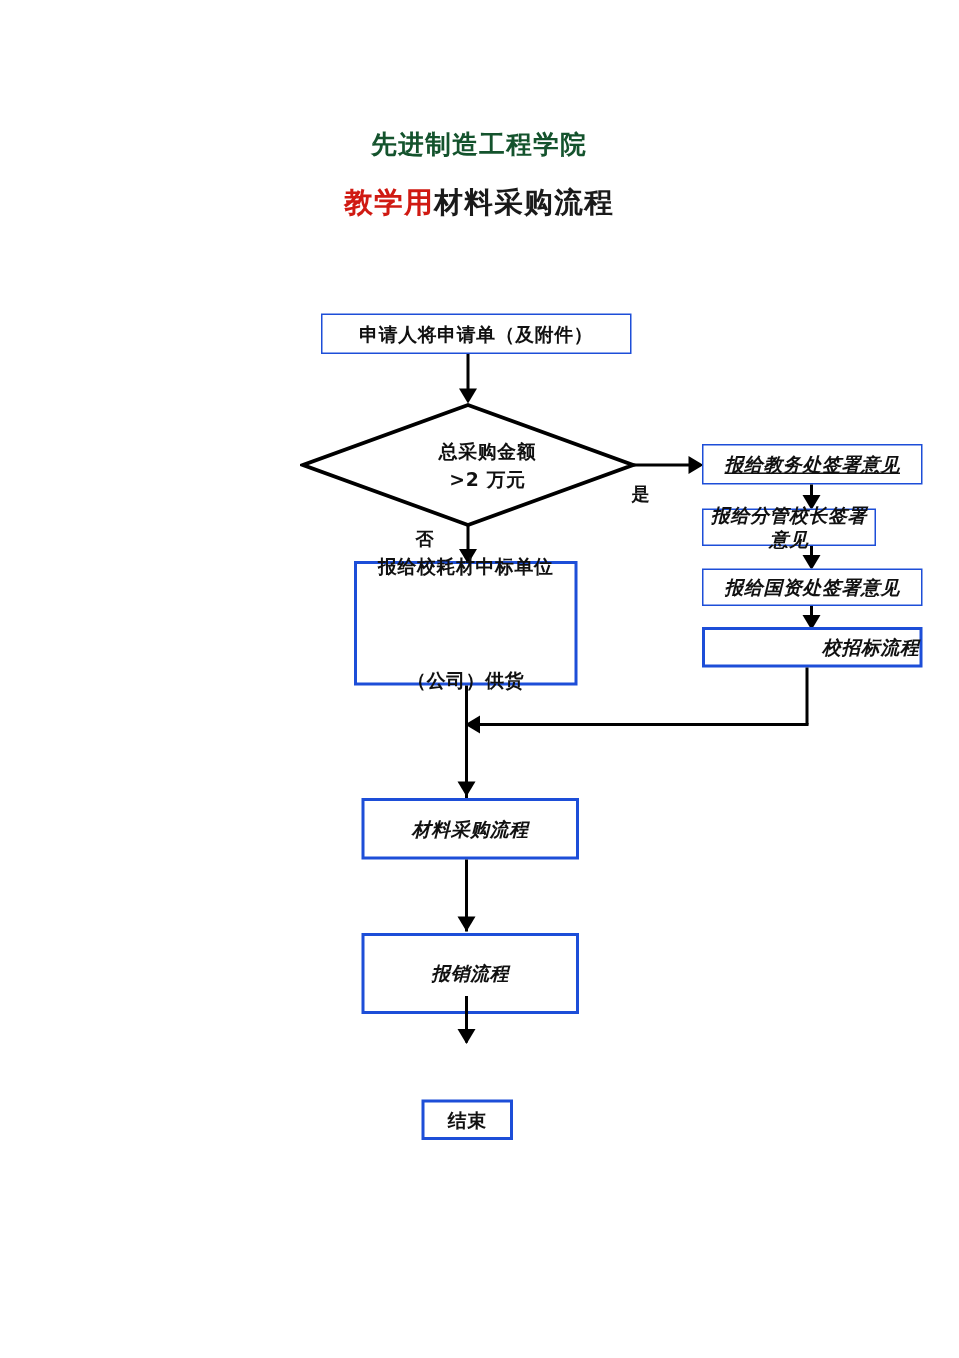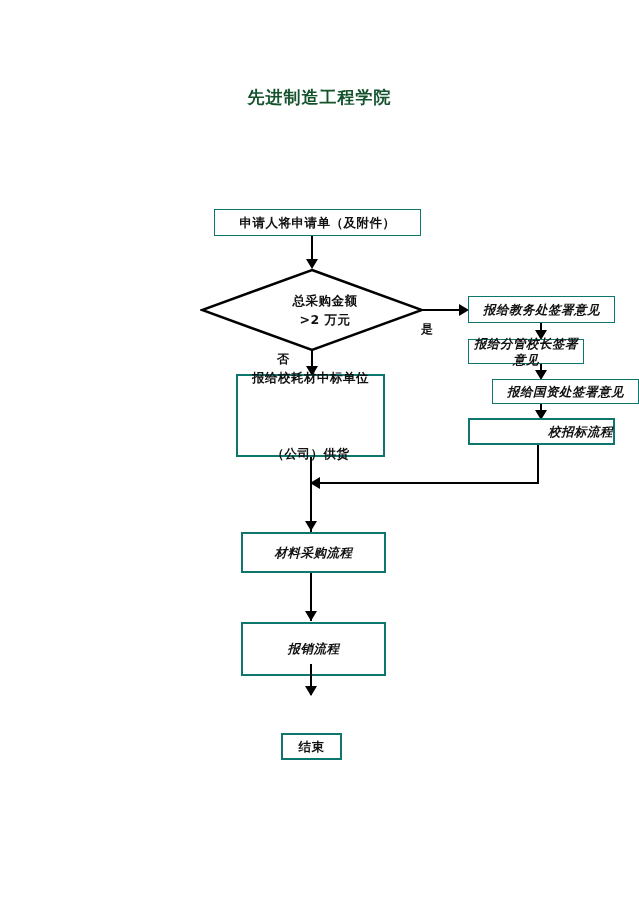--- a/index.html
+++ b/index.html
@@ -47,21 +47,21 @@
     color: #1a1a1a;
   }
   .title-accent {
     color: #d01a12;
   }
 
   
   .node {
     position: absolute;
     box-sizing: border-box;
-    border: 2px solid #0f766e;
+    border: 2px solid #1d4ed8;
     background: #ffffff;
     display: flex;
     flex-direction: column;
     align-items: center;
     justify-content: center;
     text-align: center;
     font-size: 12.5px;
     font-weight: bold;
     color: #111111;
     letter-spacing: 0.5px;
@@ -149,20 +149,21 @@
     line-height: 14px;
   }
 </style>
 </head>
 <body>
 
 <div id="page">
 
   <div class="title-block">
     <div class="title-line1">先进制造工程学院</div>
+    <div class="title-line2"><span class="title-accent">教学用</span><span>材料采购流程</span></div>
   </div>
 
   <div class="node thin" style="left:214px; top:209px; width:207px; height:27px;">
     <span class="line">申请人将申请单（及附件）</span>
   </div>
 
   <div class="conn v" style="left:311px; top:236px; height:27px;"></div>
   <div class="arrow-down" style="left:306px; top:259px;"></div>
 
   <div class="diamond-wrap" style="left:200px; top:268px; width:224px; height:84px;">
@@ -181,35 +182,35 @@
 
   <div class="conn v" style="left:311px; top:350px; height:22px;"></div>
   <div class="arrow-down" style="left:306px; top:366px;"></div>
   <div class="branch-label" style="left:277px; top:352px;">否</div>
 
   <div class="node bold-border" style="left:236px; top:374px; width:149px; height:83px;">
     <span class="line">报给校耗材中标单位</span>
     <span class="line">（公司）供货</span>
   </div>
 
-  <div class="node thin" style="left:468px; top:296px; width:147px; height:27px;">
+  <div class="node thin" style="left:468px; top:296px; width:147px; height:27px;text-decoration:underline;">
     <span class="line italicized">报给教务处签署意见</span>
   </div>
 
   <div class="conn v" style="left:540px; top:323px; height:11px;"></div>
   <div class="arrow-down" style="left:535px; top:330px;"></div>
 
   <div class="node thin" style="left:468px; top:339px; width:116px; height:25px;">
     <span class="line italicized">报给分管校长签署意见</span>
   </div>
 
   <div class="conn v" style="left:540px; top:364px; height:11px;"></div>
   <div class="arrow-down" style="left:535px; top:370px;"></div>
 
-  <div class="node thin" style="left:468px; top:379px; width:147px; height:25px;margin-left:24px;">
+  <div class="node thin" style="left:468px; top:379px; width:147px; height:25px;">
     <span class="line italicized">报给国资处签署意见</span>
   </div>
 
   <div class="conn v" style="left:540px; top:404px; height:11px;"></div>
   <div class="arrow-down" style="left:535px; top:410px;"></div>
 
   <div class="node bold-border" style="left:468px; top:418px; width:147px; height:27px;align-items:flex-end;">
     <span class="line italicized">校招标流程</span>
   </div>
 

